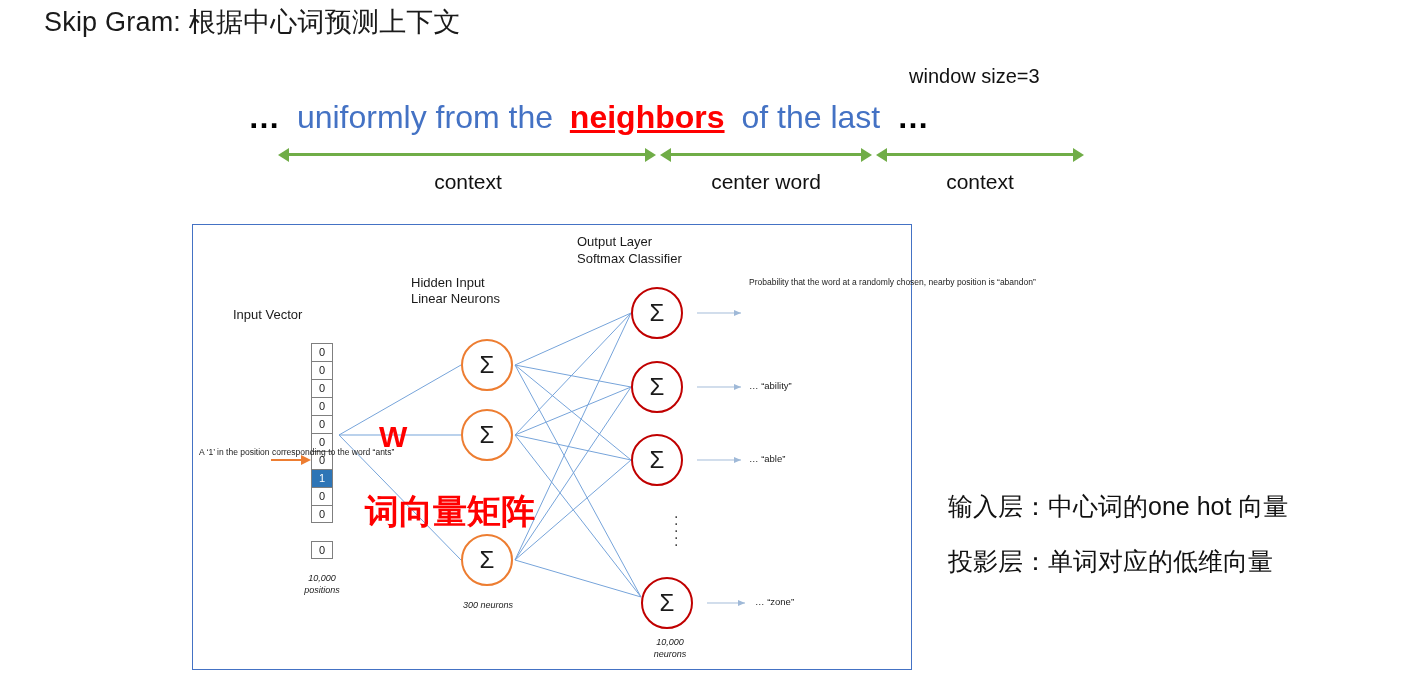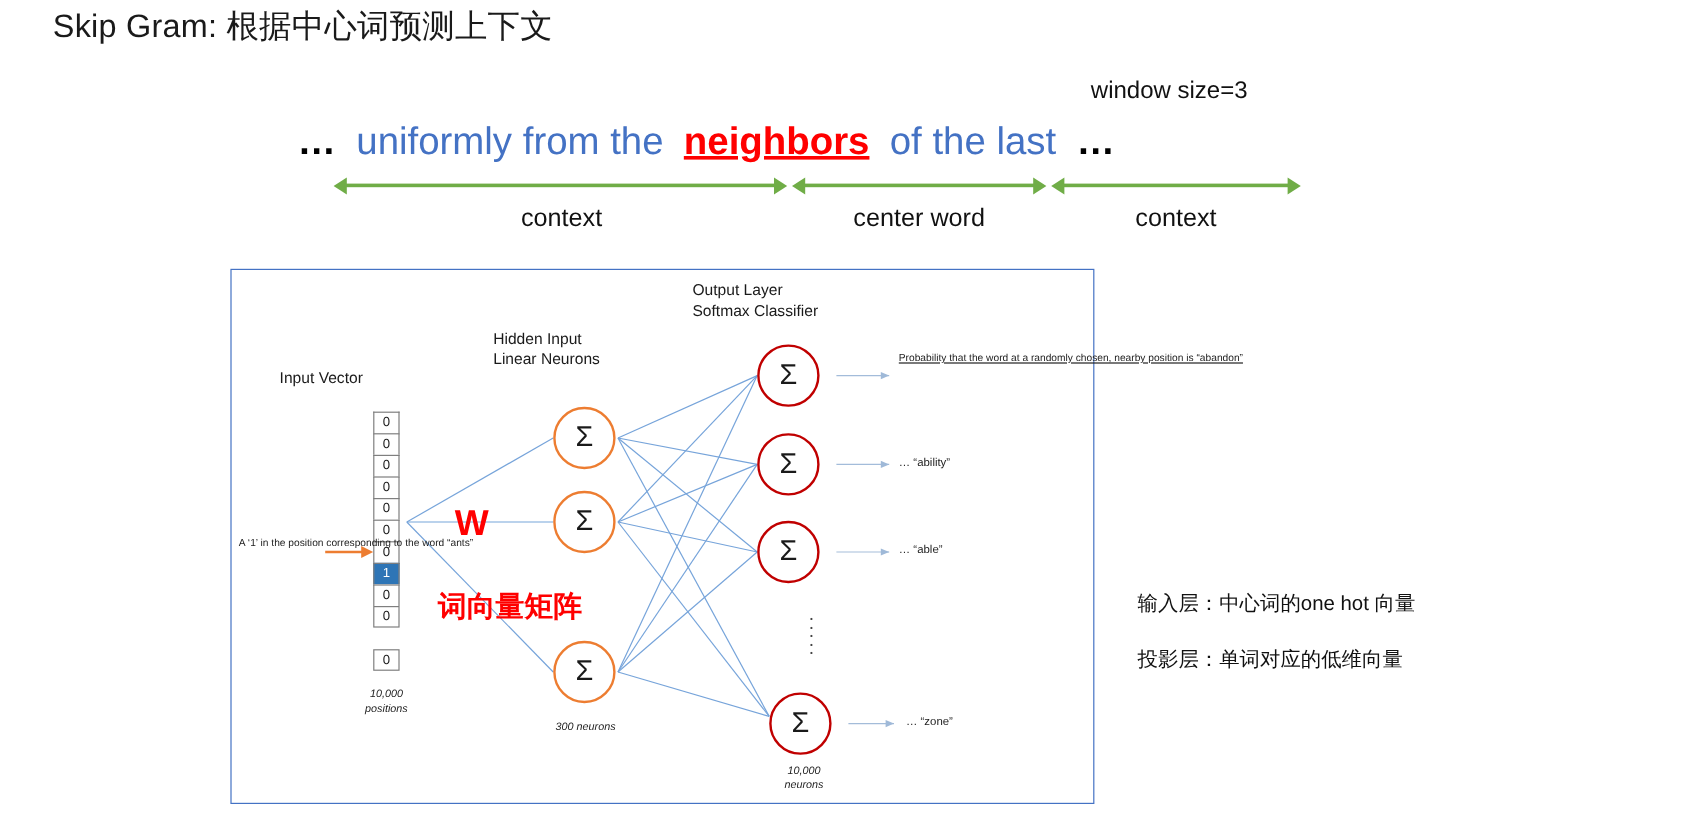--- a/index.html
+++ b/index.html
@@ -180,21 +180,21 @@
     color: #222;
   }
   .out-word {
     font-size: 9.5px;
     color: #222;
   }
   .bullets {
     position: absolute;
     left: 948px;
     top: 494px;
-    font-size: 17px;
+    font-size: 25px;
     color: #111111;
     line-height: 1.0;
   }
   .bullets div {
     margin-bottom: 30px;
     white-space: nowrap;
   }
   .dots-vert {
     position: absolute;
     font-size: 16px;
@@ -301,37 +301,37 @@
   <div class="d-label small-note" style="left:6px; top:222px; width:76px;">A ‘1’ in the position corresponding to the word “ants”</div>
   <div class="d-label italic-note" style="left:86px; top:348px; width:86px;">10,000</div>
   <div class="d-label italic-note" style="left:86px; top:360px; width:86px;">positions</div>
 
   <div class="neuron" style="left:268px; top:114px;">Σ</div>
   <div class="neuron" style="left:268px; top:184px;">Σ</div>
   <div class="neuron" style="left:268px; top:309px;">Σ</div>
   <div class="d-label italic-note" style="left:252px; top:375px; width:86px;">300 neurons</div>
 
   <div class="w-label" style="left:186px; top:195px; font-size:30px;">W</div>
-  <div class="w-label" style="left:172px; top:264px; font-size:24px;">词向量矩阵</div>
+  <div class="w-label" style="left:172px; top:264px; font-size:34px;">词向量矩阵</div>
 
   <div class="neuron out" style="left:438px; top:62px;">Σ</div>
   <div class="neuron out" style="left:438px; top:136px;">Σ</div>
   <div class="neuron out" style="left:438px; top:209px;">Σ</div>
   <div class="neuron out" style="left:448px; top:352px;">Σ</div>
   <div class="dots-vert" style="left:481px; top:284px;">
     <div>.</div>
       <div>.</div>
       <div>.</div>
       <div>.</div>
       <div>.</div>
   </div>
   <div class="d-label italic-note" style="left:434px; top:412px; width:86px;">10,000</div>
   <div class="d-label italic-note" style="left:434px; top:424px; width:86px;">neurons</div>
 
-  <div class="d-label small-note" style="left:556px; top:68px; width:146px;text-decoration:underline;">Probability that the word at a randomly chosen, nearby position is “abandon”</div>
+  <div class="d-label small-note" style="left:556px; top:52px; width:146px;">Probability that the word at a randomly chosen, nearby position is “abandon”</div>
   <div class="d-label out-word" style="left:556px; top:155px;">… “ability”</div>
   <div class="d-label out-word" style="left:556px; top:228px;">… “able”</div>
   <div class="d-label out-word" style="left:562px; top:371px;">… “zone”</div>
 </div>
 
 <div class="bullets">
   <div>输入层：中心词的one hot 向量</div>
   <div>投影层：单词对应的低维向量</div>
 </div>
 

